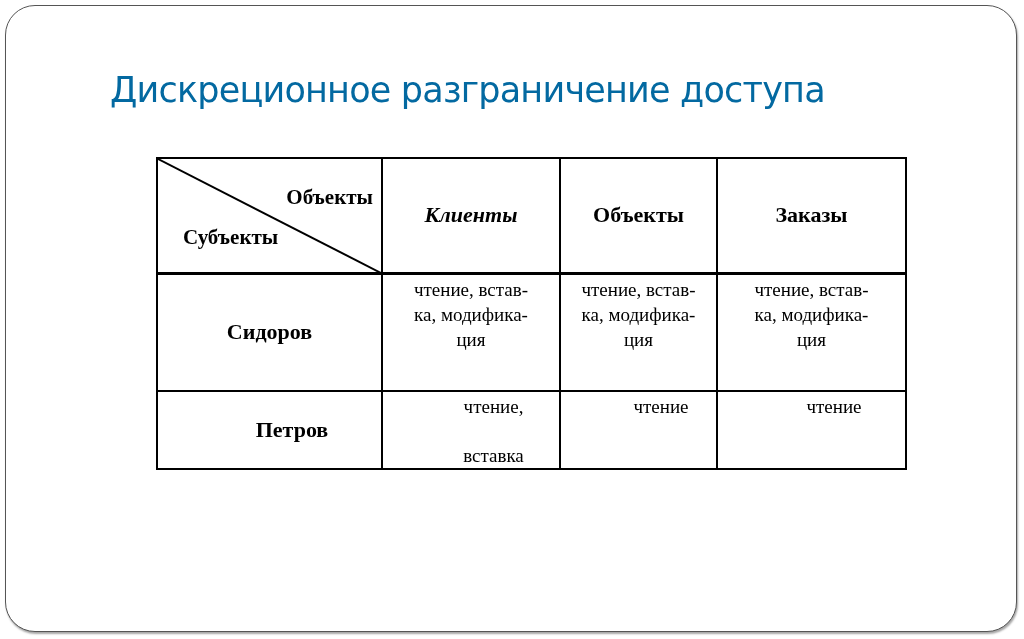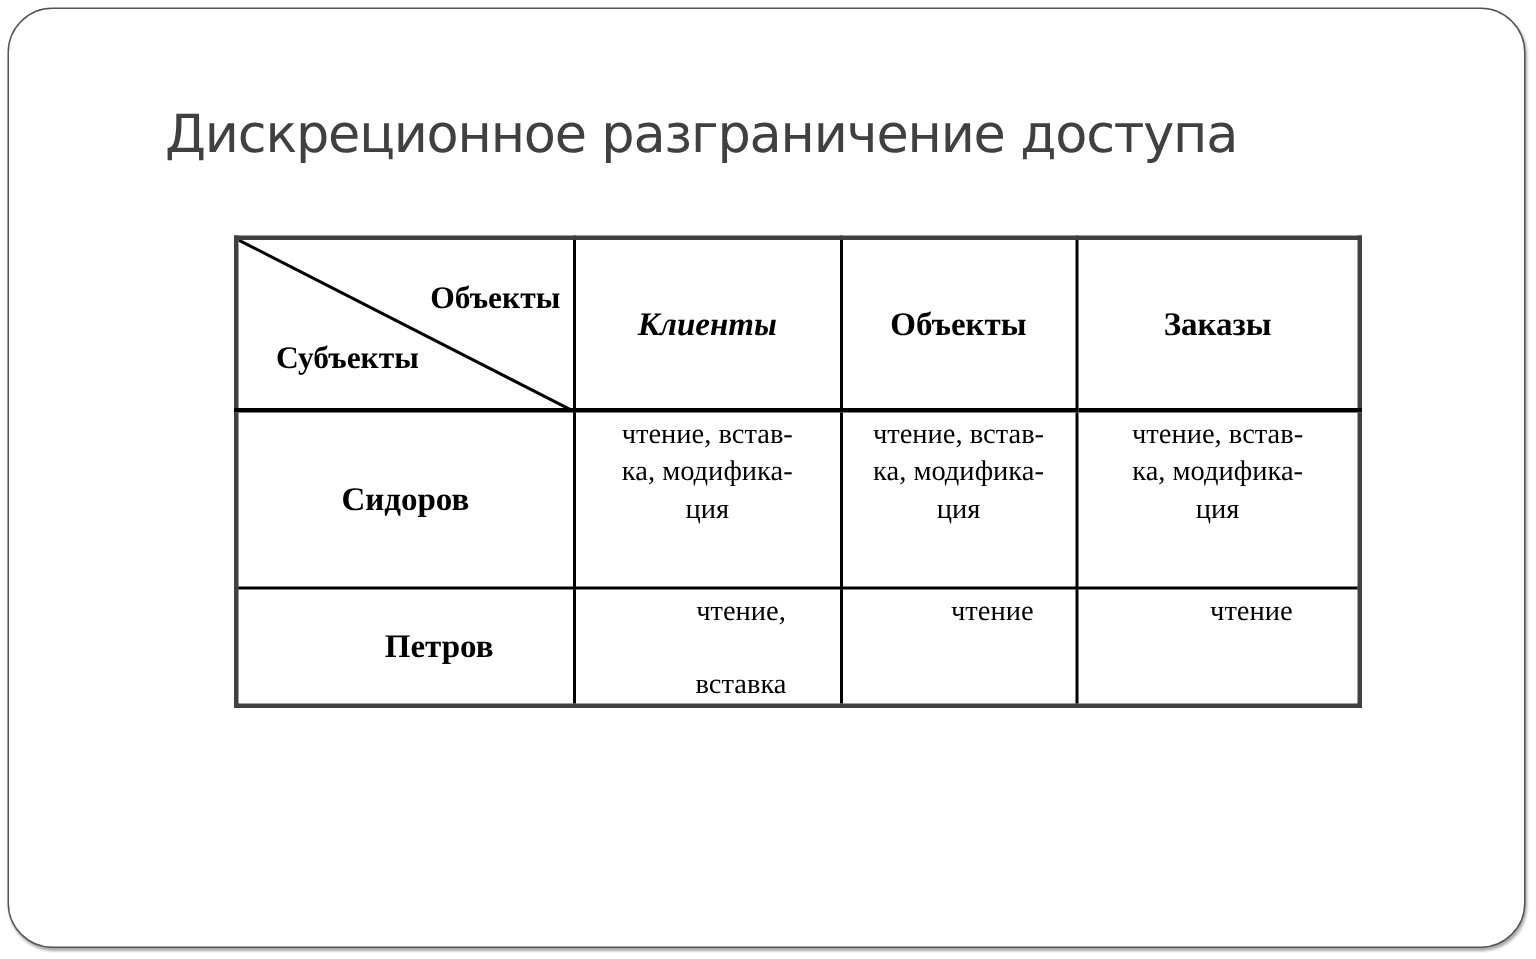--- a/index.html
+++ b/index.html
@@ -7,26 +7,26 @@
     width: 1024px; height: 639px; background: #ffffff; position: relative; overflow: hidden;
   }
   .slide-frame {
     position: absolute; left: 5px; top: 5px; width: 1012px; height: 627px;
     border: 1.5px solid #555; border-radius: 30px;
     box-shadow: 1px 2px 2px rgba(0,0,0,0.35);
     background: #fff; box-sizing: border-box;
   }
   .title {
     position: absolute; left: 110px; top: 70px;
-    font-family: "DejaVu Sans", sans-serif; font-size: 35px; color: #404040;
+    font-family: "DejaVu Sans", sans-serif; font-size: 35px; color: #0369a1;
     letter-spacing: -0.8px; white-space: nowrap;
   }
   .acl-table {
     position: absolute; left: 156px; top: 157px;
-    border-collapse: collapse; border: 3px solid #404040;
+    border-collapse: collapse; border: 1px solid #404040;
     font-family: "Liberation Serif", serif; color: #000;
   }
   .acl-table td {
     border: 2px solid #000; padding: 0; text-align: center; vertical-align: middle;
     box-sizing: border-box;
   }
   .acl-table tr.head td { border-bottom: 3px solid #000; }
   .col0 { width: 225px; }
   .col1 { width: 178px; font-style: italic; }
   .col2 { width: 157px; }

